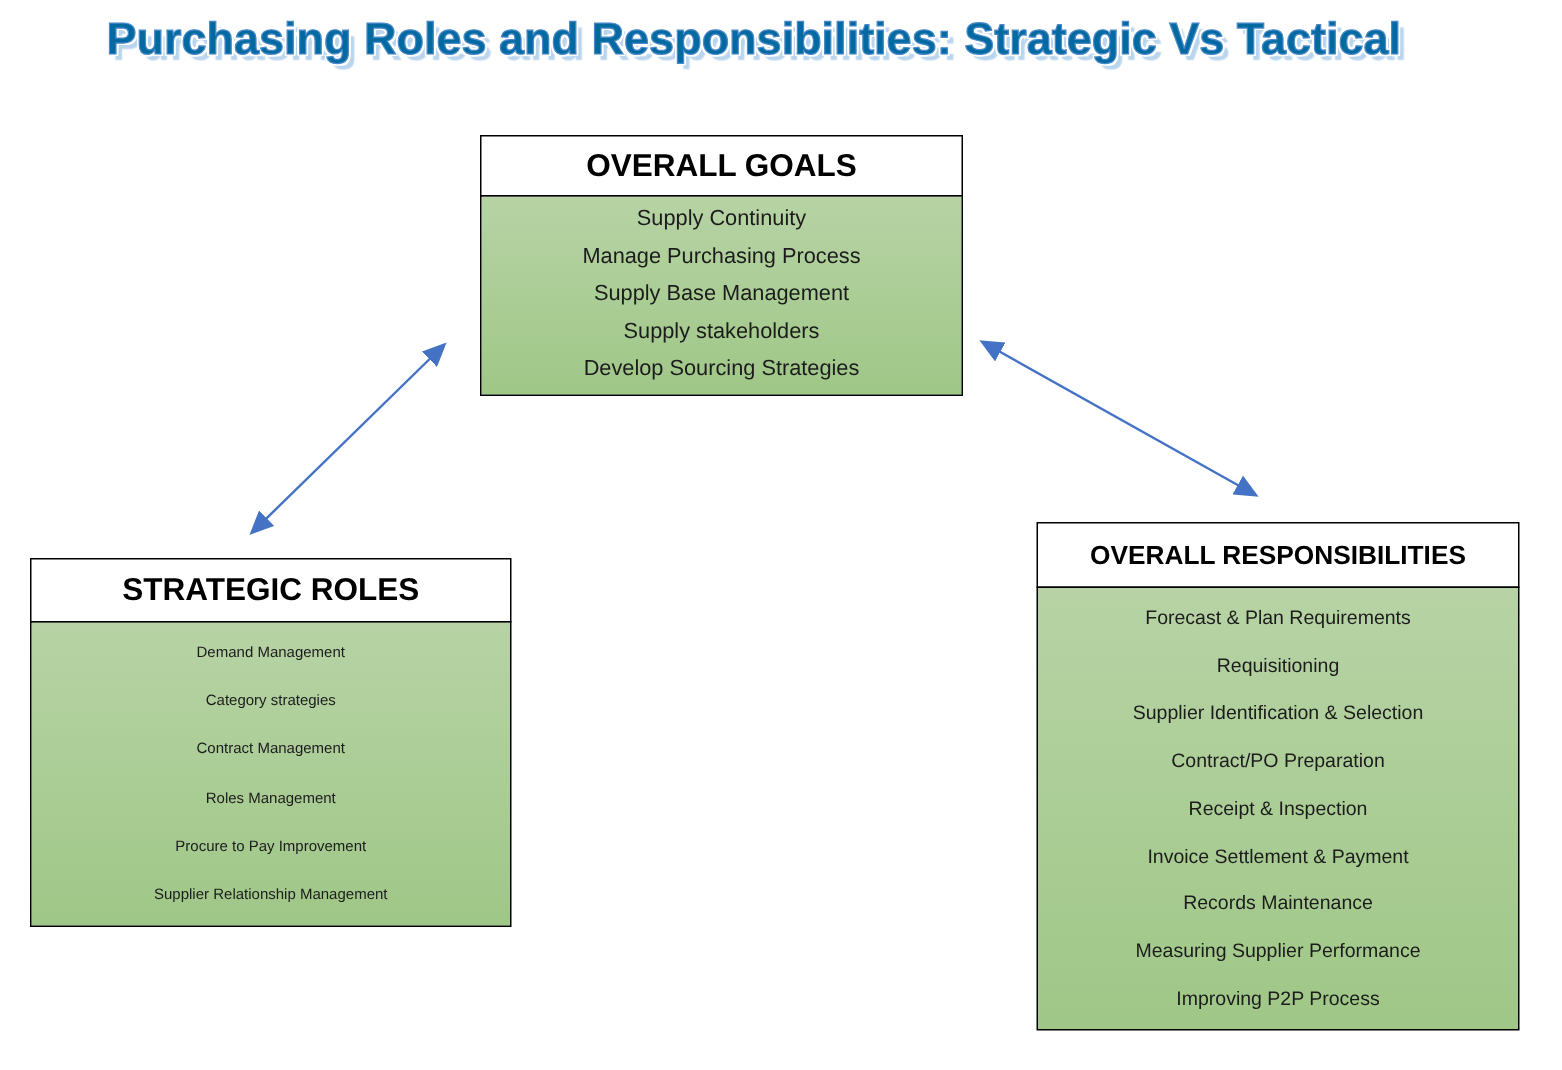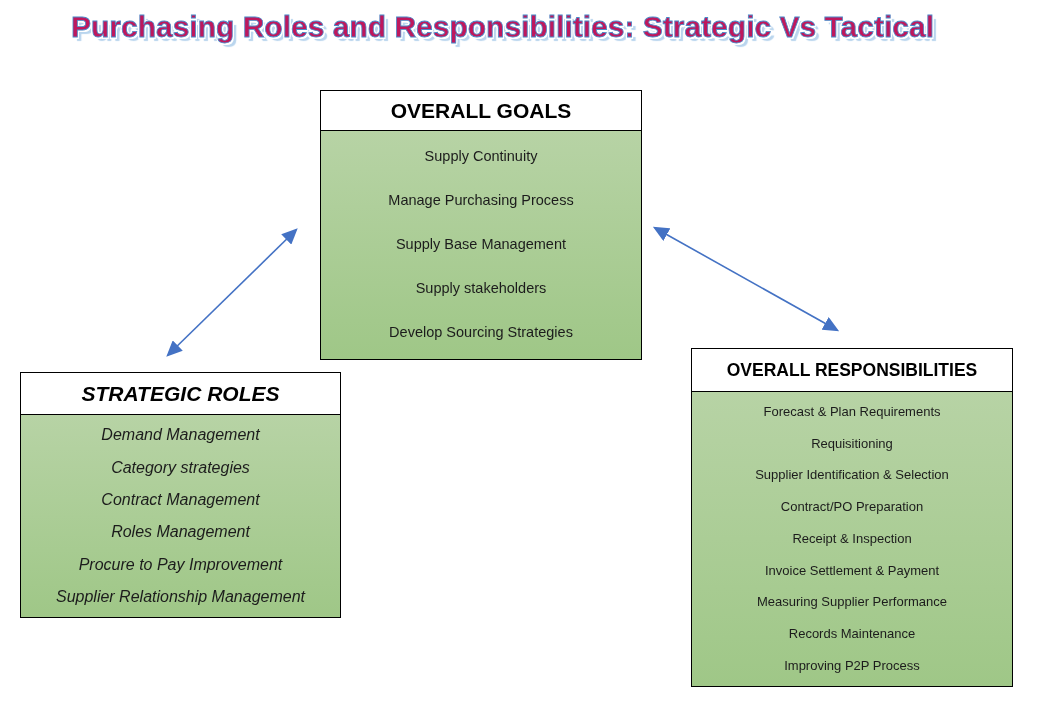--- a/index.html
+++ b/index.html
@@ -3,21 +3,21 @@
 <meta charset="utf-8">
 <style>
   html,body { margin:0; padding:0; background:#ffffff; }
   .canvas {
     position:relative; width:1041px; height:713px; background:#ffffff;
     font-family:"Liberation Sans", sans-serif; overflow:hidden;
   }
   .title {
     position:absolute; left:0; top:10px; width:1005px; margin:0;
     text-align:center; font-size:30px; font-weight:bold; letter-spacing:0px;
-    color:#be185d;
+    color:#0369a1;
     -webkit-text-stroke:0.8px #4a8ac9;
     text-shadow:
       -1.5px -1.5px 0 #ffffff, 1.5px -1.5px 0 #ffffff,
       -1.5px 1.5px 0 #ffffff, 1.5px 1.5px 0 #ffffff,
       -1.5px 0 0 #ffffff, 1.5px 0 0 #ffffff,
       0 -1.5px 0 #ffffff, 0 1.5px 0 #ffffff,
       4px 4px 1px #b9d5ee;
   }
   .arrows { position:absolute; left:0; top:0; }
   .box { position:absolute; }
@@ -29,25 +29,25 @@
   .box-body {
     background:linear-gradient(180deg,#b7d3a5 0%, #9fc787 100%);
     border:1.6px solid #000000; margin-top:-1px; box-sizing:border-box;
     display:flex; flex-direction:column; justify-content:space-around;
     text-align:center; color:#1c1c1c; padding:4px 2px;
   }
   .box-item { line-height:1.1; }
 
   .box-goals { left:320px; top:90px; width:322px;border-radius:24px; }
   .box-goals .box-header { height:41px; font-size:21px; }
-  .box-goals .box-body   { height:230px; font-size:14.5px; }
+  .box-goals .box-body   { height:134px; font-size:14.5px; }
 
-  .box-strategic { left:20px; top:372px; width:321px;font-style:italic; }
+  .box-strategic { left:20px; top:372px; width:321px; }
   .box-strategic .box-header { height:43px; font-size:21px; }
-  .box-strategic .box-body   { height:204px; font-size:16px; }
+  .box-strategic .box-body   { height:204px; font-size:10px; }
 
   .box-tactical { left:691px; top:348px; width:322px; }
   .box-tactical .box-header { height:44px; font-size:17.5px; }
   .box-tactical .box-body   { height:296px; font-size:13px; }
 </style>
 </head>
 <body>
 
 <div class="canvas">
 
@@ -88,19 +88,19 @@
 
   <div class="box box-tactical">
     <div class="box-header">OVERALL RESPONSIBILITIES</div>
     <div class="box-body">
       <div class="box-item">Forecast &amp; Plan Requirements</div>
       <div class="box-item">Requisitioning</div>
       <div class="box-item">Supplier Identification &amp; Selection</div>
       <div class="box-item">Contract/PO Preparation</div>
       <div class="box-item">Receipt &amp; Inspection</div>
       <div class="box-item">Invoice Settlement &amp; Payment</div>
+      <div class="box-item">Records Maintenance</div>
       <div class="box-item">Measuring Supplier Performance</div>
-      <div class="box-item">Records Maintenance</div>
       <div class="box-item">Improving P2P Process</div>
     </div>
   </div>
 
 </div>
 
 </body></html>

